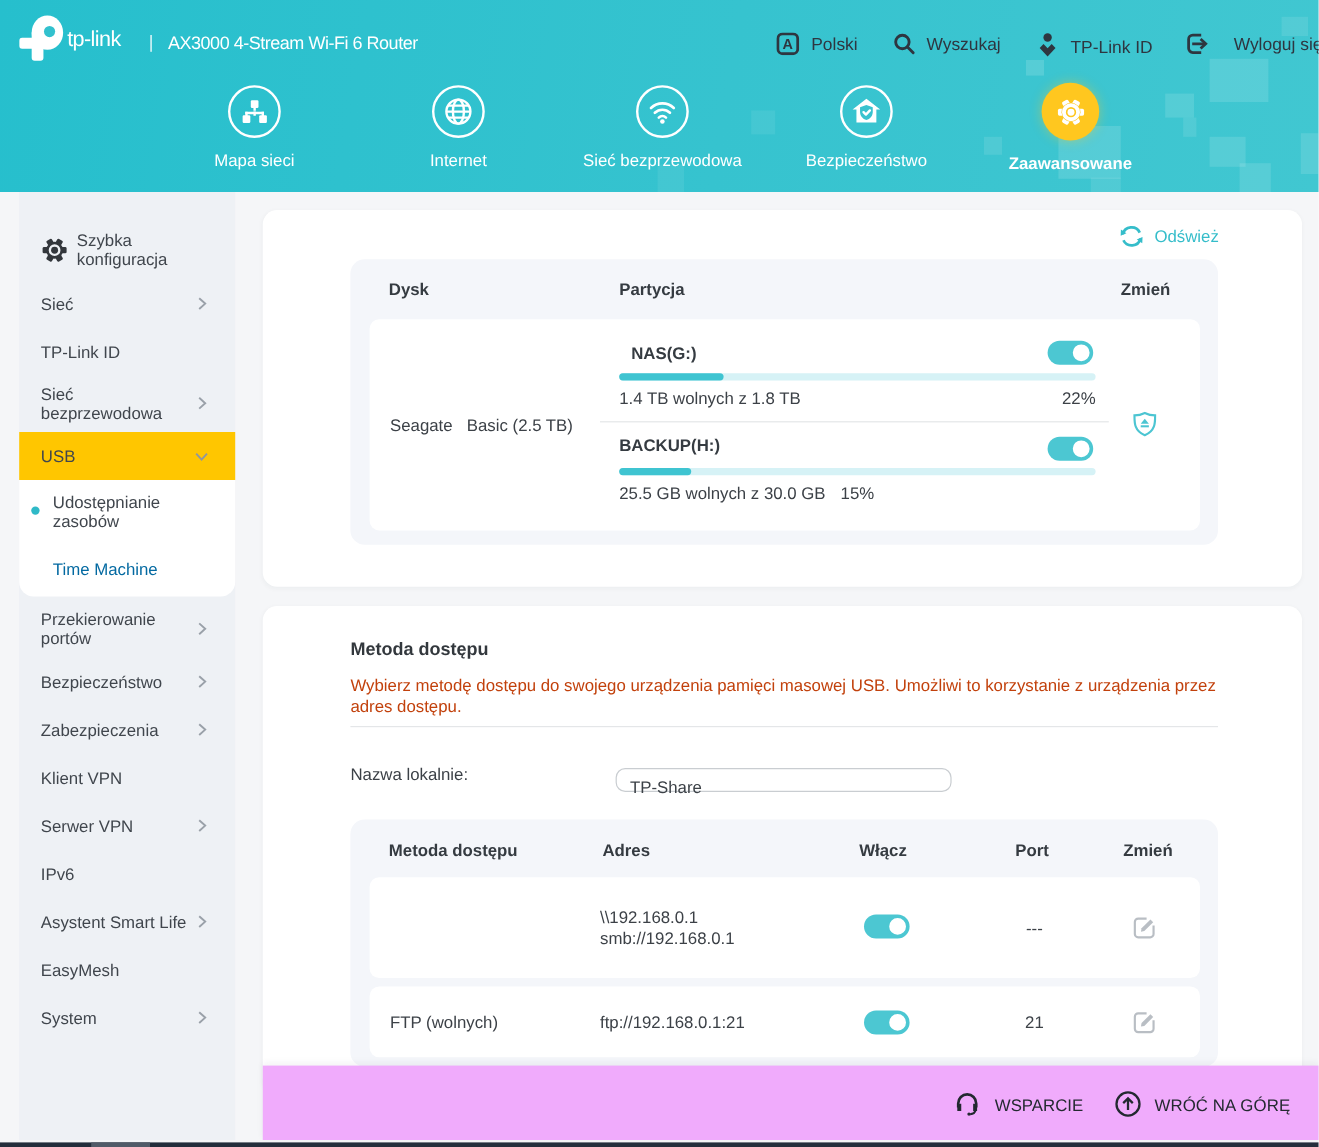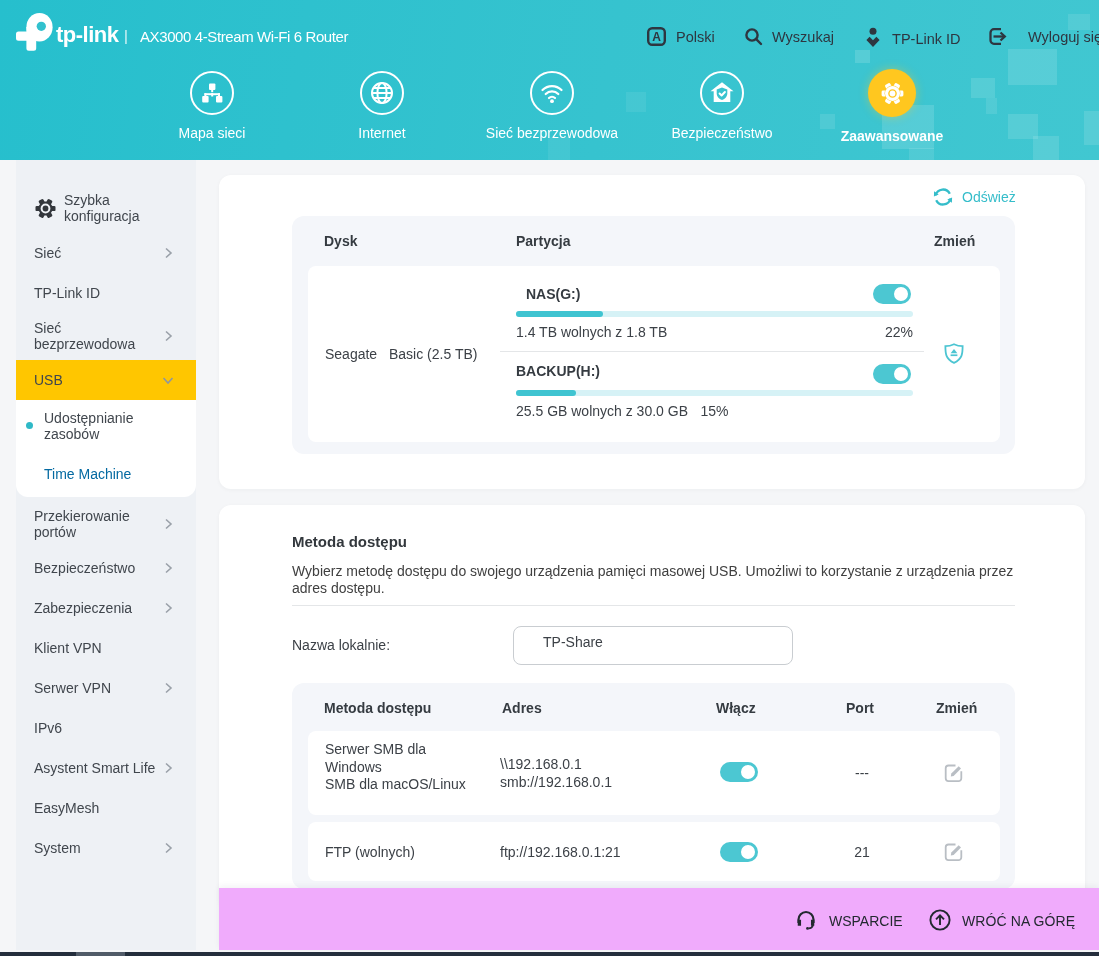--- a/index.html
+++ b/index.html
@@ -7,21 +7,21 @@
 body { font-family:"Liberation Sans", sans-serif; }
 #page { position:relative; width:1099px; height:956px; background:#f5f6f8; overflow:hidden; }
 .abs { position:absolute; }
 
 
 #header { position:absolute; left:0; top:0; width:1099px; height:160px;
   background:linear-gradient(100deg,#26bfcd 0%,#36c3cf 55%,#41c7d1 100%); }
 .deco { position:absolute; background:rgba(255,255,255,0.10); }
 #title { position:absolute; left:140px; top:28px; color:#fff; font-size:15px; letter-spacing:-0.4px; }
 #logosep { position:absolute; left:124px; top:27px; color:rgba(255,255,255,.85); font-size:15px; }
-#logotext { position:absolute; left:56px; top:22px; color:#fff; font-size:22px; font-weight:bold; letter-spacing:-0.5px; }
+#logotext { position:absolute; left:56px; top:22px; color:#fff; font-size:18px; font-weight:normal; letter-spacing:-0.5px; }
 .tmenu { position:absolute; top:27px; height:18px; color:#2e3640; font-size:14.5px; white-space:nowrap; }
 .tmenu svg { vertical-align:-4px; }
 
 
 .nav { position:absolute; top:71px; width:160px; text-align:center; }
 .nav .circ { width:44px; height:44px; border-radius:50%; border:2.5px solid #fff; margin:0 auto; display:flex; align-items:center; justify-content:center; }
 .nav .circy { width:48px; height:48px; border-radius:50%; background:#ffc71f; margin:-2px auto 0; display:flex; align-items:center; justify-content:center; box-shadow:0 0 10px rgba(255,199,31,.42);}
 .nav .lbl { margin-top:10px; color:#fff; font-size:14px; }
 
 
@@ -291,33 +291,32 @@
 
     <svg class="abs" style="left:725px;top:168px" width="20" height="21" viewBox="0 0 20 21">
       <path d="M 10 1.2 C 12.8 2.6 15.6 3.2 18.6 3.2 C 18.6 9.4 18.8 16 10 19.8 C 1.2 16 1.4 9.4 1.4 3.2 C 4.4 3.2 7.2 2.6 10 1.2 Z" fill="none" stroke="#4cc5d2" stroke-width="1.8"></path>
       <path d="M 10 6 L 13.4 10.2 H 6.6 Z" fill="#4cc5d2"></path>
       <rect x="6.6" y="11.4" width="6.8" height="1.7" fill="#4cc5d2"></rect>
     </svg>
   </div>
 
   <div class="card" id="card2">
     <div class="abs" style="left:73px;top:28px;font-size:15px;font-weight:bold;color:#33383d">Metoda dostępu</div>
-    <div class="abs" style="left:73px;top:58px;font-size:14px;line-height:16.5px;color:#404040">Wybierz metodę dostępu do swojego urządzenia pamięci masowej USB. Umożliwi to korzystanie z urządzenia przez<br>adres dostępu.</div>
+    <div class="abs" style="left:73px;top:58px;font-size:14px;line-height:16.5px;color:#c2410c">Wybierz metodę dostępu do swojego urządzenia pamięci masowej USB. Umożliwi to korzystanie z urządzenia przez<br>adres dostępu.</div>
     <div class="abs" style="left:73px;top:100px;width:723px;height:1px;background:#e4e6e8"></div>
     <div class="td" style="left:73px;top:132px">Nazwa lokalnie:</div>
-    <div class="abs" style="left:294px;top:121px;width:280px;height:39px;border:1px solid #c9cdd1;border-radius:8px;font-size:14px;color:#3c4147;line-height:31px;padding-left:29px">TP-Share</div>
+    <div class="abs" style="left:294px;top:135px;width:280px;height:20px;border:1px solid #c9cdd1;border-radius:8px;font-size:14px;color:#3c4147;line-height:31px;padding-left:11px">TP-Share</div>
     <div class="tblbox" style="left:73px;top:178px;width:723px;height:206px;border-radius:12px"></div>
     <div class="th" style="left:105px;top:195px">Metoda dostępu</div>
     <div class="th" style="left:283px;top:195px">Adres</div>
     <div class="th" style="left:497px;top:195px">Włącz</div>
     <div class="th" style="left:627px;top:195px">Port</div>
     <div class="th" style="left:717px;top:195px">Zmień</div>
 
     <div class="rowbox" style="left:89px;top:226px;width:692px;height:84px"></div>
-    <div class="td" style="left:106px;top:236px;line-height:17.5px">Serwer SMB dla<br>Windows<br>SMB dla macOS/Linux</div>
     <div class="td" style="left:281px;top:251px;line-height:17.5px">\\192.168.0.1<br>smb://192.168.0.1</div>
     <div class="toggle" style="left:501px;top:257px">
         <div class="knob"></div>
       </div>
     <div class="td" style="left:613px;top:260px;width:60px;text-align:center">---</div>
     <svg class="abs" style="left:725px;top:258px" width="20" height="20" viewBox="0 0 20 20" fill="none" stroke="#b9bec4" stroke-width="1.8">
       <path d="M 11.5 2.5 H 4.5 A 2.8 2.8 0 0 0 1.7 5.3 v 10 A 2.8 2.8 0 0 0 4.5 18.1 h 10 A 2.8 2.8 0 0 0 17.3 15.3 V 8.3"></path>
       <path d="M 6.8 13.4 l 0.5 -2.8 l 7.4 -7.4 l 2.3 2.3 l -7.4 7.4 z" fill="#b9bec4" stroke="none"></path>
     </svg>
 

